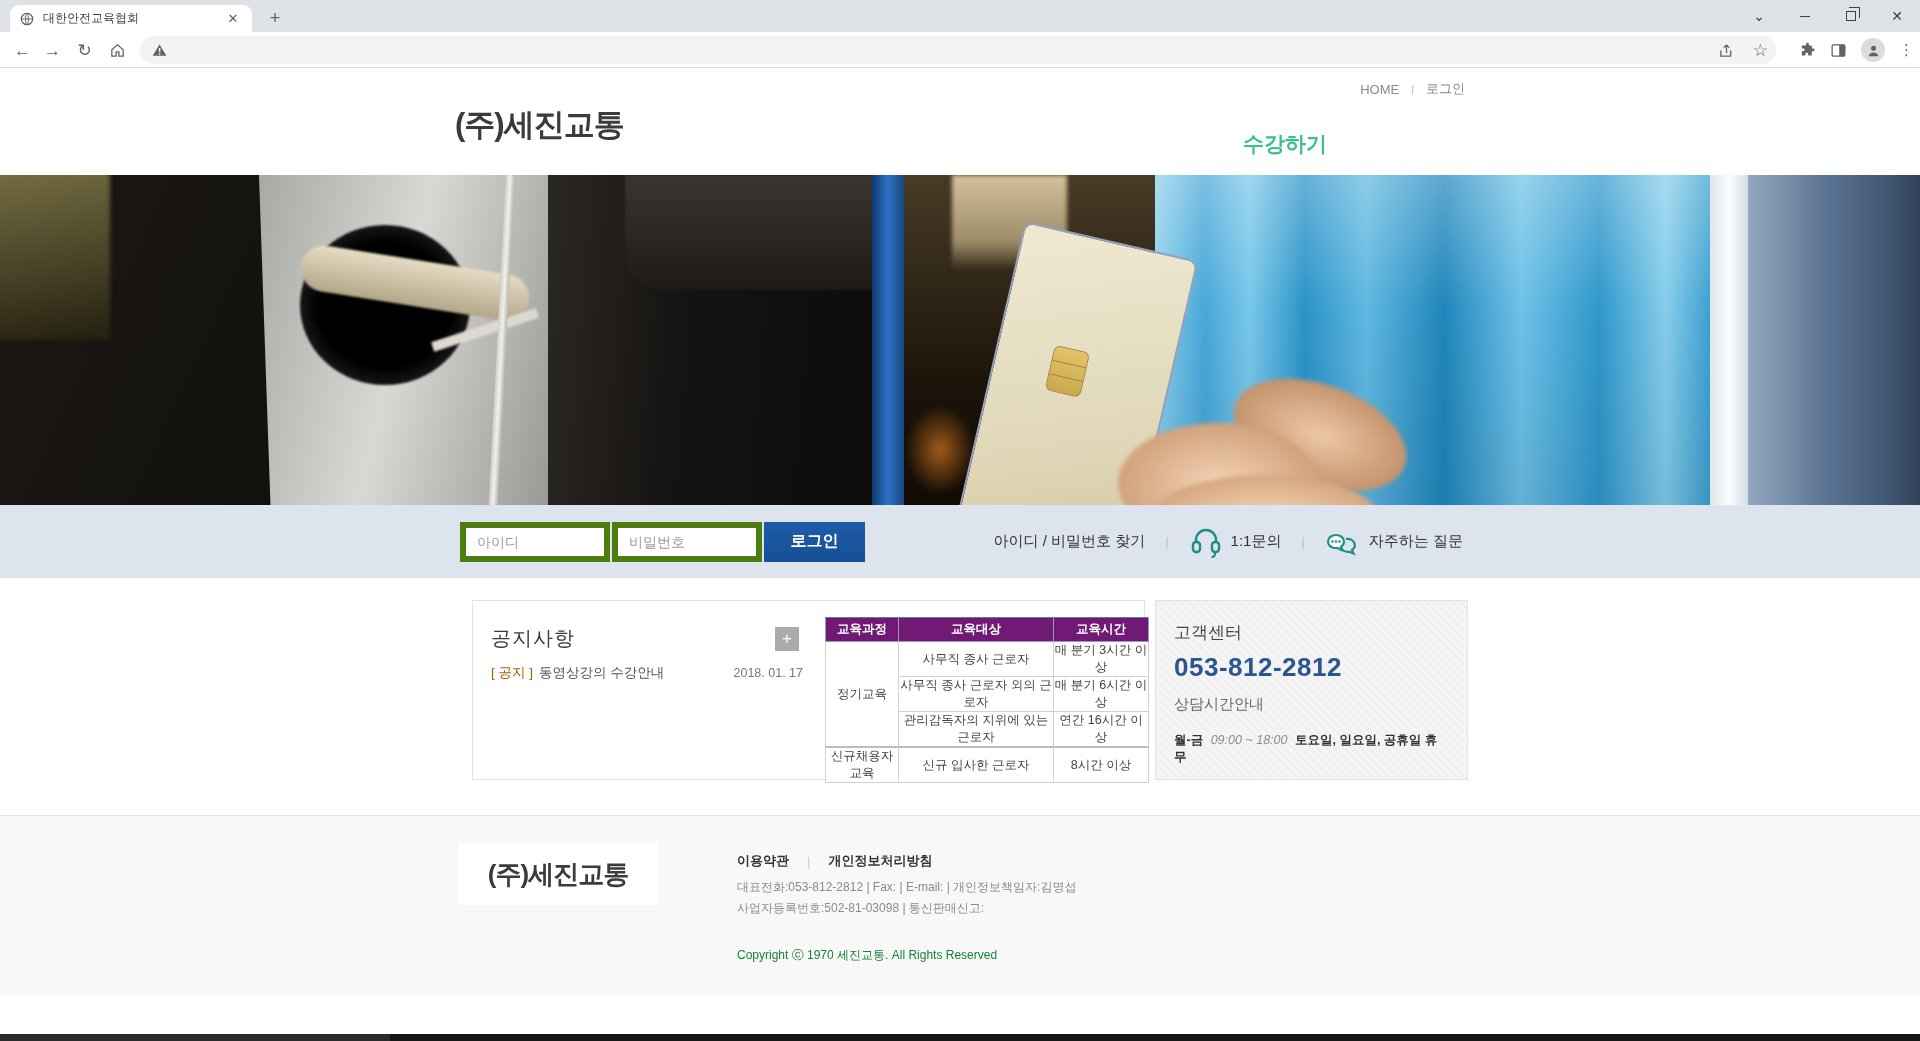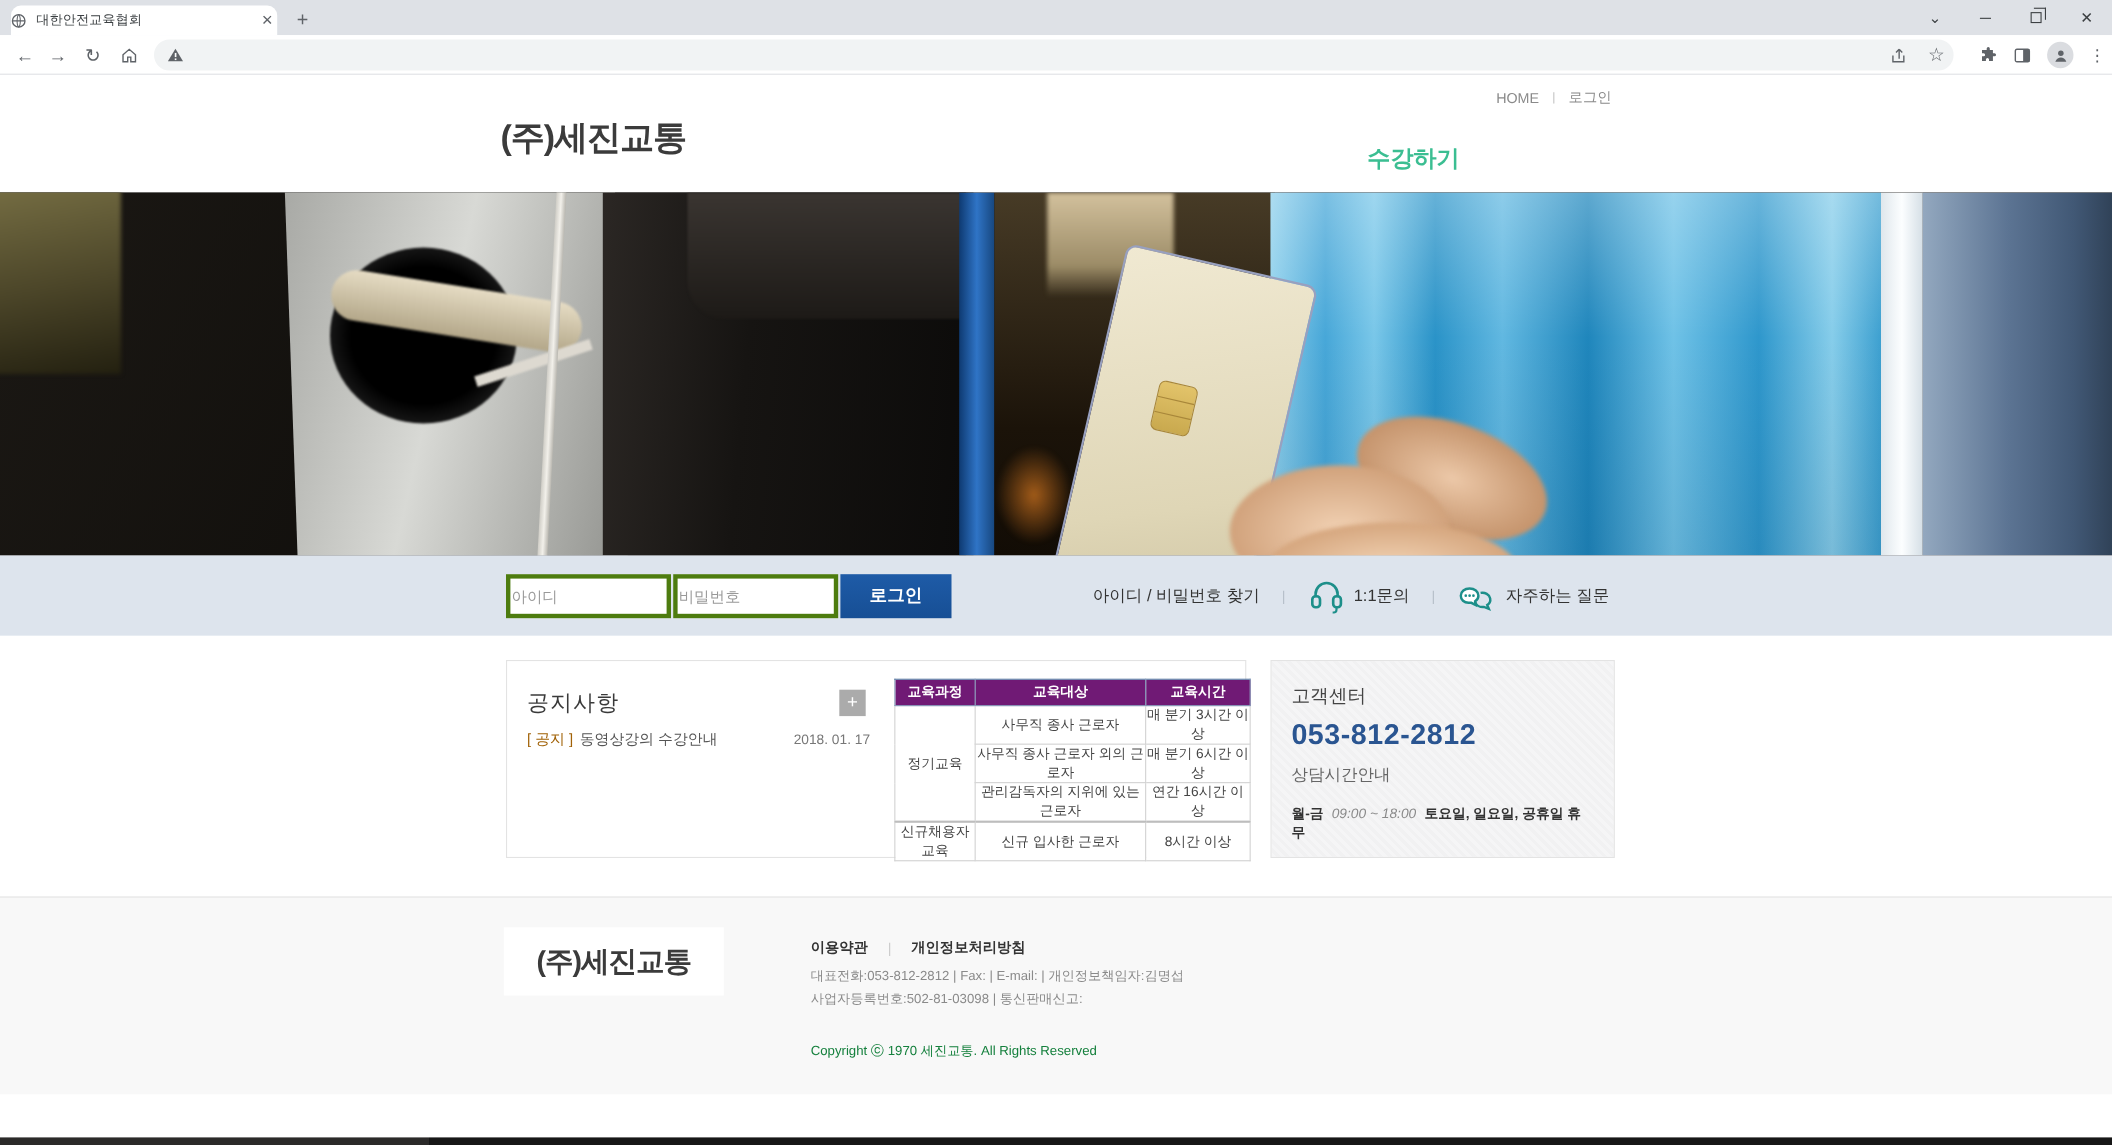--- a/index.html
+++ b/index.html
@@ -1,21 +1,21 @@
 <!DOCTYPE html>
 <html><head>
 <meta charset="utf-8">
 <style>
   * { margin:0; padding:0; box-sizing:border-box; }
   html,body { width:1920px; height:1041px; font-family:"Liberation Sans","DejaVu Sans",sans-serif; background:#fff; overflow:hidden; }
   .canvas { position:relative; width:1920px; height:1041px; background:#fff; }
 
   
   .tabstrip { position:absolute; left:0; top:0; width:1920px; height:32px; background:#dee1e6; }
-  .tab { position:absolute; left:10px; top:5px; width:242px; height:27px; background:#fff; border-radius:9px 9px 0 0; display:flex; align-items:center; padding:0 0; }
+  .tab { position:absolute; left:10px; top:5px; width:242px; height:27px; background:#fff; border-radius:9px 9px 0 0; display:flex; align-items:center; padding:0 10px; }
   .tab-title { font-size:12px; color:#3c4043; flex:1; margin-left:9px; white-space:nowrap; overflow:hidden; }
   .tab-close { font-size:13px; color:#5f6368; cursor:pointer; width:18px; height:18px; line-height:18px; text-align:center; border-radius:50%; }
   .newtab-btn { position:absolute; left:262px; top:6px; width:26px; height:26px; text-align:center; line-height:24px; font-size:18px; color:#5f6368; border-radius:50%; }
   .wincontrols { position:absolute; right:0; top:0; height:32px; display:flex; align-items:center; }
   .winbtn { width:46px; height:32px; display:flex; align-items:center; justify-content:center; color:#3c4043; font-size:14px; }
   .winbtn.restore span { display:block; width:10px; height:10px; border:1.5px solid #3c4043; position:relative; }
   .winbtn.restore span:before { content:""; position:absolute; left:2px; top:-5px; width:10px; height:10px; border:1.5px solid #3c4043; border-left:none; border-bottom:none; }
 
   .toolbar { position:absolute; left:0; top:32px; width:1920px; height:36px; background:#ffffff; border-bottom:1px solid #dadce0; }
   .navbtn { position:absolute; top:5px; width:27px; height:27px; display:flex; align-items:center; justify-content:center; font-size:17px; color:#5f6368; border-radius:50%; }
@@ -58,33 +58,33 @@
   .h-bluepanel { left:1155px; top:0; width:555px; height:330px;
      background:linear-gradient(90deg,#8ed0ec 0%,#47a7d8 9%,#79c7e9 17%,#2a93c8 27%,#61b8e1 38%,#1f86bc 52%,#6fc2e7 66%,#2e97cc 80%,#86cdea 92%,#3da0d0 100%); }
   .h-bluepanel:after { content:""; position:absolute; inset:0; background:linear-gradient(180deg,rgba(255,255,255,.28),rgba(255,255,255,0) 40%,rgba(0,30,60,.10)); }
   .h-whitestrip { left:1710px; top:0; width:38px; height:330px; background:linear-gradient(90deg,#dfe7ec,#fcfeff 50%,#d5dfe6); }
   .h-rightzone { left:1748px; top:0; width:172px; height:330px; background:linear-gradient(90deg,#93a8bf,#5c7493 45%,#415875 80%,#304258); }
 
   
   .loginbar { position:absolute; left:0; top:505px; width:1920px; height:73px; background:#dde4ed; }
   .loginbar .container { display:flex; align-items:center; }
   .lb-left { display:flex; align-items:center; margin-left:5px; }
-  .lb-input { width:150px; height:40px; border:4px solid #4d7c0f; background:#fff; padding:0 1px; font-size:14px; color:#0c4a6e; font-family:inherit; }
+  .lb-input { width:150px; height:40px; border:6px solid #4d7c0f; background:#fff; padding:0 11px; font-size:14px; color:#0c4a6e; font-family:inherit; }
   .lb-input::placeholder { color:#999; }
   .lb-input + .lb-input { margin-left:2px; }
   .lb-btn { width:101px; height:40px; margin-left:2px; background:linear-gradient(180deg,#1e5ba7,#174f95); color:#fff; border:none; font-size:16px; font-weight:700; font-family:inherit; }
   .lb-right { display:flex; align-items:center; margin-left:auto; margin-right:2px; gap:0; }
   .lb-link { font-size:15px; color:#333; white-space:nowrap; }
   .lb-sep { color:#b7bfc9; margin:0 20px; font-size:13px; }
   .lb-ic { margin-right:8px; display:flex; align-items:center; }
 
   
   .main { position:absolute; left:0; top:578px; width:1920px; height:237px; background:#fff; }
   .panel { position:absolute; top:22px; height:180px; background:#fff; border:1px solid #e3e3e3; }
-  .notice-panel { left:5px; width:673px; }
+  .notice-panel { left:17px; width:673px; }
   .notice-title { position:absolute; left:18px; top:24px; font-size:20px; color:#3a3a3a; letter-spacing:1px; }
   .notice-more { position:absolute; left:302px; top:26px; width:24px; height:24px; background:#ababab; color:#fff; font-size:17px; text-align:center; line-height:23px; }
   .notice-row { position:absolute; left:18px; top:62px; width:312px; display:flex; justify-content:space-between; align-items:baseline; }
   .notice-badge { color:#a16207; font-size:13.5px; }
   .notice-text { color:#555; font-size:13.5px; margin-left:6px; }
   .notice-date { color:#777; font-size:12.5px; }
 
   .edu-table { position:absolute; left:352px; top:16px; width:323px; border-collapse:collapse; table-layout:fixed; }
   .edu-table th { background:#701a75; color:#fff; font-size:12.5px; font-weight:700; height:24px; border:1px solid #8aa0bd; border-top:1px solid #5a7ba3; }
   .edu-table td { border:1px solid #d2d2d2; font-size:12.5px; color:#444; text-align:center; height:25px; background:#fff; }

